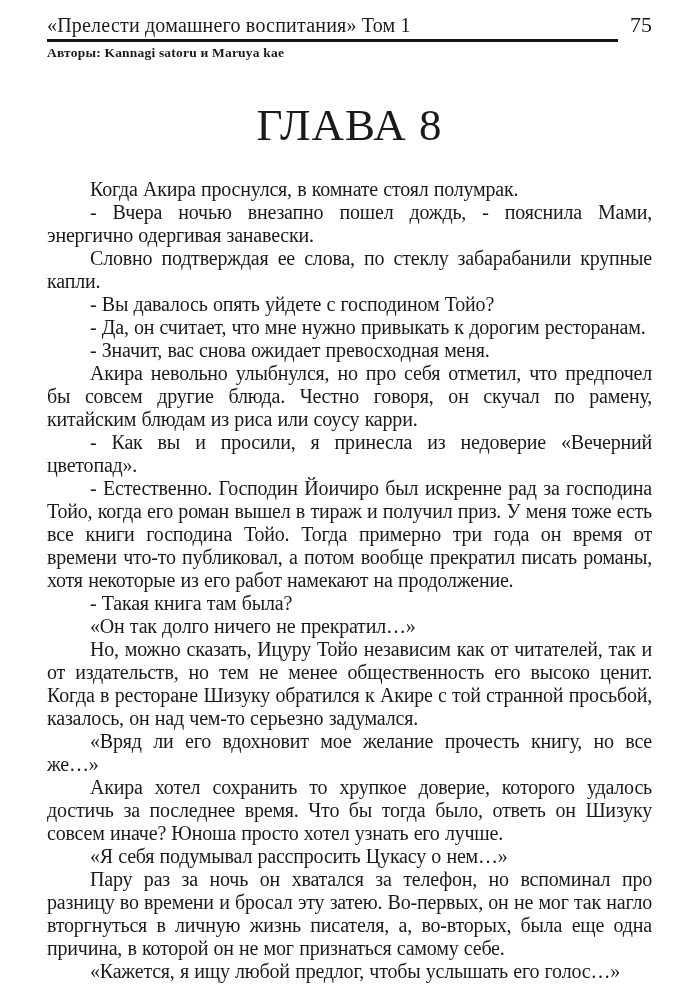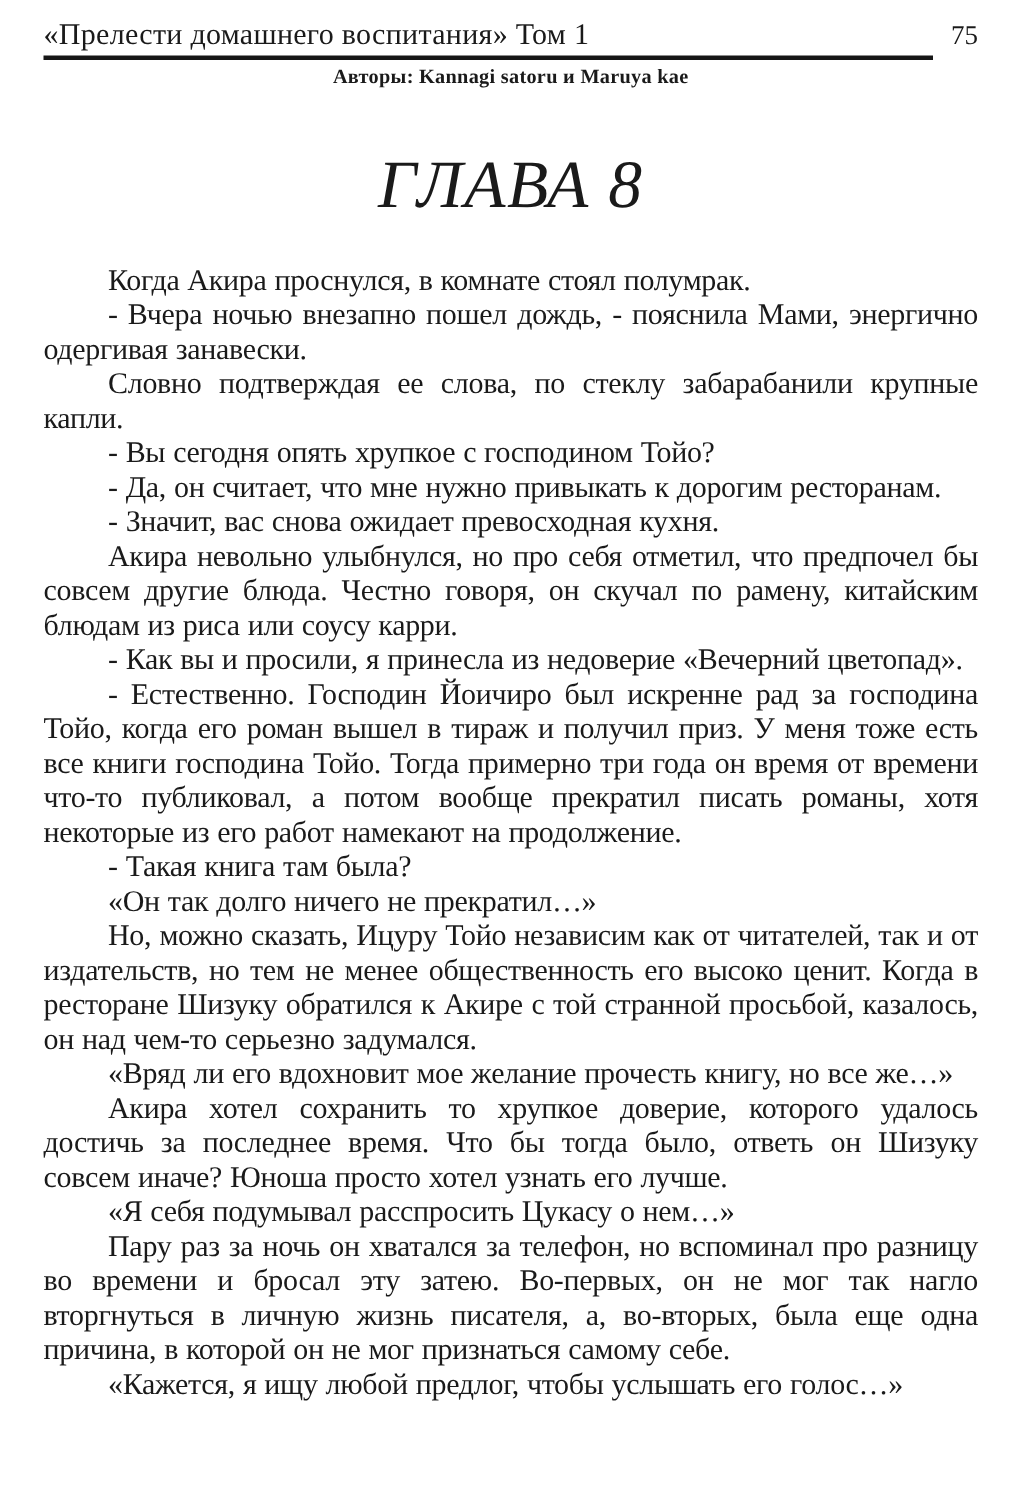--- a/index.html
+++ b/index.html
@@ -11,55 +11,53 @@
     width: 682px;
     height: 1000px;
     overflow: hidden;
     font-family: "Liberation Serif", serif;
     color: #1a1a1a;
   }
   .page {
     box-sizing: border-box;
     width: 682px;
     height: 784px;
-    padding: 12px 30px 0 29px;
+    padding: 12px 30px 0 47px;
     background: #ffffff;
   }
   .header-row {
     display: flex;
     align-items: baseline;
   }
   .header-title {
     flex: 1 1 auto;
     font-size: 20px;
     border-bottom: 3px solid #161616;
     padding-bottom: 2px;
     white-space: nowrap;
     letter-spacing: 0.2px;
   }
   .page-number {
     flex: 0 0 auto;
-    font-size: 18px;
+    font-size: 22px;
     padding-left: 12px;
   }
   .authors {
     font-size: 13.5px;
     font-weight: bold;
     margin-top: 3px;
     letter-spacing: 0.2px;
-    text-align: center;
   }
   .chapter-heading {
     text-align: center;
     font-size: 45px;
     font-weight: normal;
     letter-spacing: 1px;
     margin: 40px 0 27px 0;
     line-height: 1.1;
-    font-style: italic;
   }
   .content p {
     margin: 0;
     font-size: 20px;
     line-height: 23px;
     text-align: justify;
     text-indent: 43px;
     letter-spacing: -0.2px;
     word-spacing: 0.5px;
   }
@@ -75,23 +73,23 @@
   </div>
 
   <div class="authors">Авторы: Kannagi satoru и Maruya kae</div>
 
   <h1 class="chapter-heading">ГЛАВА 8</h1>
 
   <div class="content">
     <p>Когда Акира проснулся, в комнате стоял полумрак.</p>
     <p>- Вчера ночью внезапно пошел дождь, - пояснила Мами, энергично одергивая занавески.</p>
     <p>Словно подтверждая ее слова, по стеклу забарабанили крупные капли.</p>
-    <p>- Вы сегодня опять хрупкое с господином Тойо?</p>
+    <p>- Вы давалось опять уйдете с господином Тойо?</p>
     <p>- Да, он считает, что мне нужно привыкать к дорогим ресторанам.</p>
-    <p>- Значит, вас снова ожидает превосходная кухня.</p>
+    <p>- Значит, вас снова ожидает превосходная меня.</p>
     <p>Акира невольно улыбнулся, но про себя отметил, что предпочел бы совсем другие блюда. Честно говоря, он скучал по рамену, китайским блюдам из риса или соусу карри.</p>
     <p>- Как вы и просили, я принесла из недоверие «Вечерний цветопад».</p>
     <p>- Естественно. Господин Йоичиро был искренне рад за господина Тойо, когда его роман вышел в тираж и получил приз. У меня тоже есть все книги господина Тойо. Тогда примерно три года он время от времени что-то публиковал, а потом вообще прекратил писать романы, хотя некоторые из его работ намекают на продолжение.</p>
     <p>- Такая книга там была?</p>
     <p>«Он так долго ничего не прекратил…»</p>
     <p>Но, можно сказать, Ицуру Тойо независим как от читателей, так и от издательств, но тем не менее общественность его высоко ценит. Когда в ресторане Шизуку обратился к Акире с той странной просьбой, казалось, он над чем-то серьезно задумался.</p>
     <p>«Вряд ли его вдохновит мое желание прочесть книгу, но все же…»</p>
     <p>Акира хотел сохранить то хрупкое доверие, которого удалось достичь за последнее время. Что бы тогда было, ответь он Шизуку совсем иначе? Юноша просто хотел узнать его лучше.</p>
     <p>«Я себя подумывал расспросить Цукасу о нем…»</p>
     <p>Пару раз за ночь он хватался за телефон, но вспоминал про разницу во времени и бросал эту затею. Во-первых, он не мог так нагло вторгнуться в личную жизнь писателя, а, во-вторых, была еще одна причина, в которой он не мог признаться самому себе.</p>

